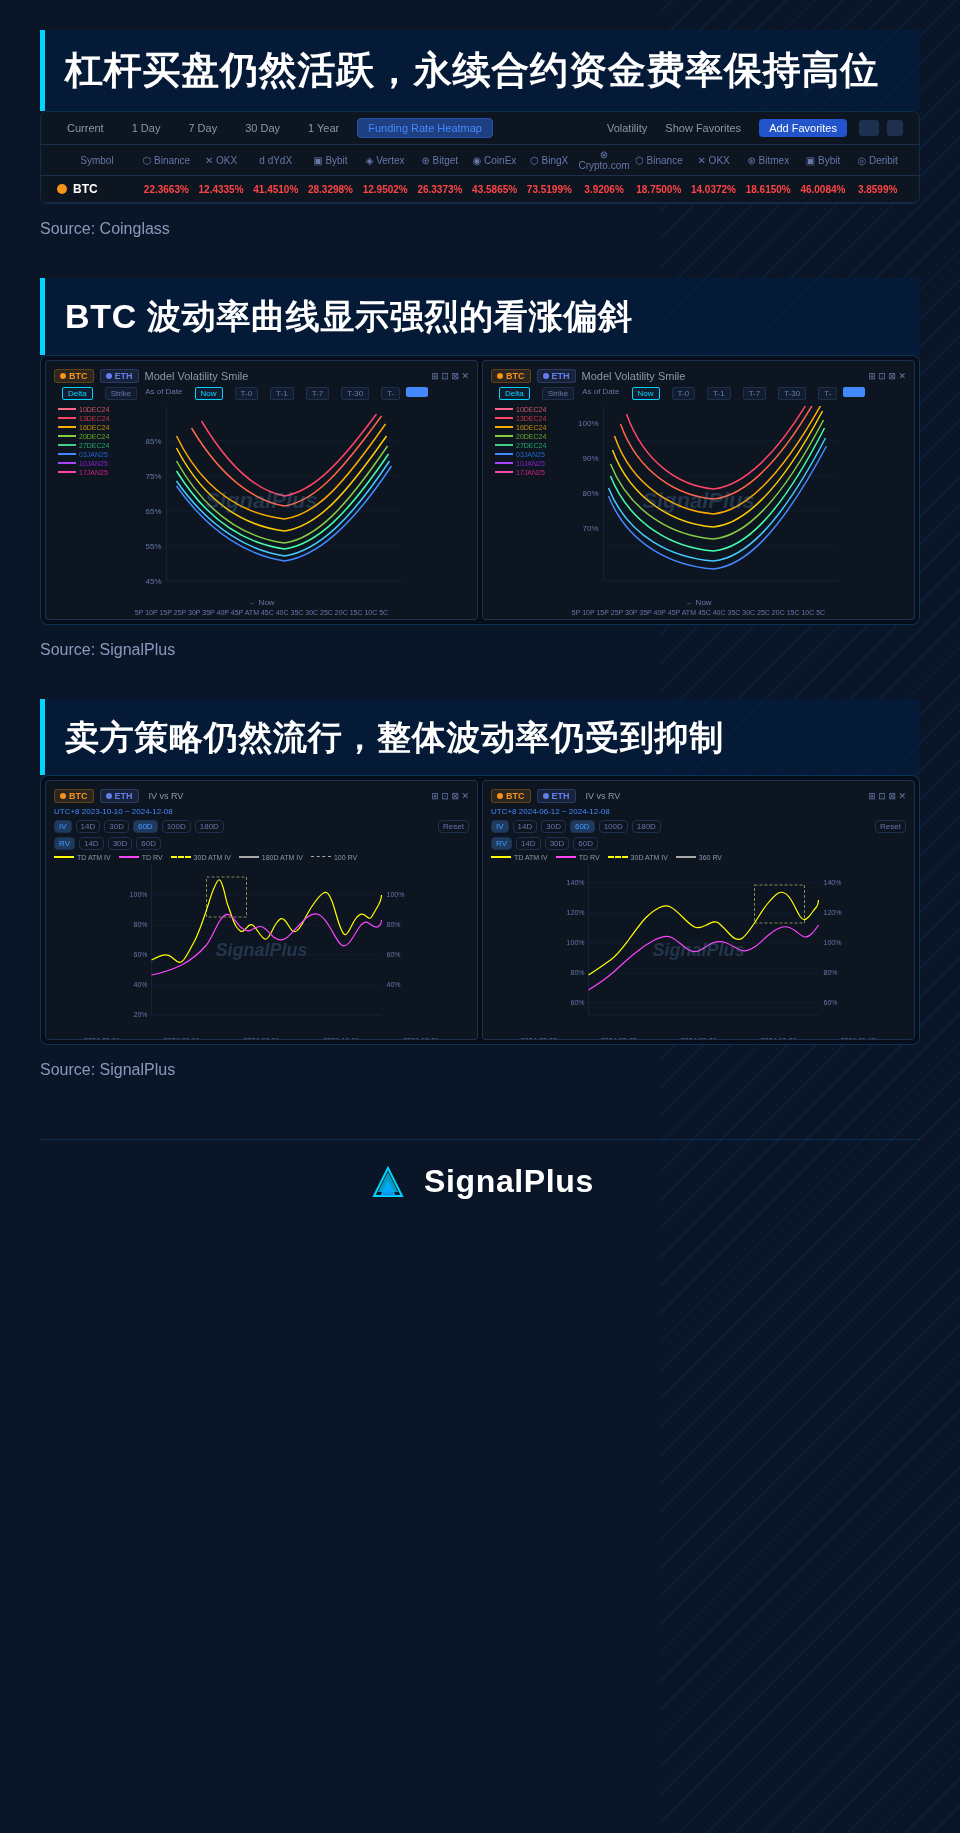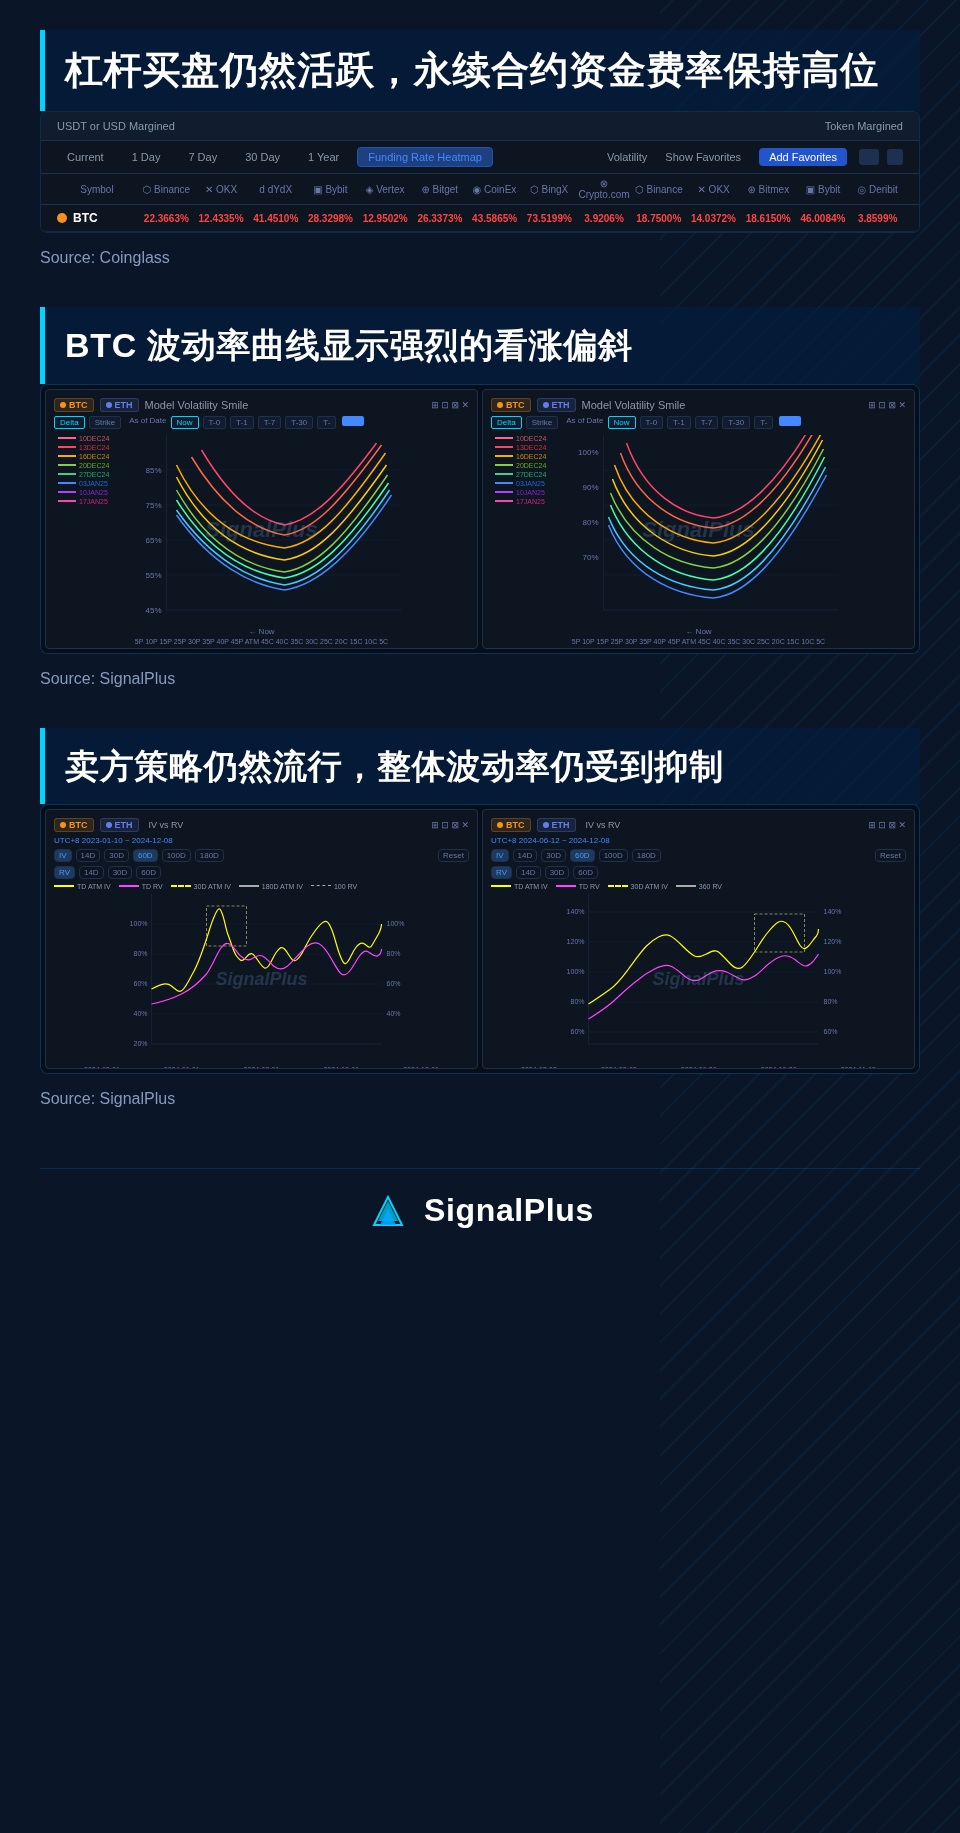--- a/index.html
+++ b/index.html
@@ -226,20 +226,21 @@
       flex-wrap: wrap;
     }
 
     .vol-ctrl-btn {
       font-size: 8px;
       color: #6677aa;
       padding: 1px 5px;
       border: 1px solid #1e3050;
       border-radius: 2px;
       background: #111d2e;
+      margin-left: 8px;
     }
 
     .vol-ctrl-btn.active {
       color: #00d4ff;
       border-color: #00d4ff;
     }
 
     .chart-area {
       position: relative;
       width: 100%;
@@ -409,24 +410,20 @@
 
 <div class="page-container">
 
   <div class="section">
     <div class="section-heading">
       <h1>杠杆买盘仍然活跃，永续合约资金费率保持高位</h1>
     </div>
 
     <div class="chart-container coinglass-table">
 
-      <div class="cg-header">
-        <span class="cg-header-left">USDT or USD Margined</span>
-        <span class="cg-header-right">Token Margined</span>
-      </div>
 
       <div class="cg-tabs">
         <span class="cg-tab">Current</span>
         <span class="cg-tab">1 Day</span>
         <span class="cg-tab">7 Day</span>
         <span class="cg-tab">30 Day</span>
         <span class="cg-tab">1 Year</span>
         <span class="cg-tab highlight">Funding Rate Heatmap</span>
         <span style="flex:1"></span>
         <span class="cg-predicted">Volatility</span>
@@ -683,21 +680,21 @@
       <div class="dual-chart">
 
         <div class="ivrv-chart">
           <div class="ivrv-header">
             <div class="token-tag token-btc"><div class="dot-btc"></div>BTC</div>
             <div class="token-tag token-eth"><div class="dot-eth"></div>ETH</div>
             <span style="font-size:9px;color:#8899aa;margin-left:4px;">IV vs RV</span>
             <span style="flex:1"></span>
             <span style="font-size:9px;color:#6677aa;">⊞ ⊡ ⊠ ✕</span>
           </div>
-          <div style="font-size:8px;color:#4488ff;margin-bottom:4px;">UTC+8 2023-01-10 ~ 2024-12-08</div>
+          <div style="font-size:8px;color:#4488ff;margin-bottom:4px;">UTC+8 2023-10-10 ~ 2024-12-08</div>
           <div class="ivrv-controls">
             <span class="ivrv-ctrl active">IV</span>
             <span class="ivrv-ctrl">14D</span>
             <span class="ivrv-ctrl">30D</span>
             <span class="ivrv-ctrl active">60D</span>
             <span class="ivrv-ctrl">100D</span>
             <span class="ivrv-ctrl">180D</span>
             <span style="flex:1"></span>
             <span class="ivrv-ctrl">Reset</span>
           </div>

